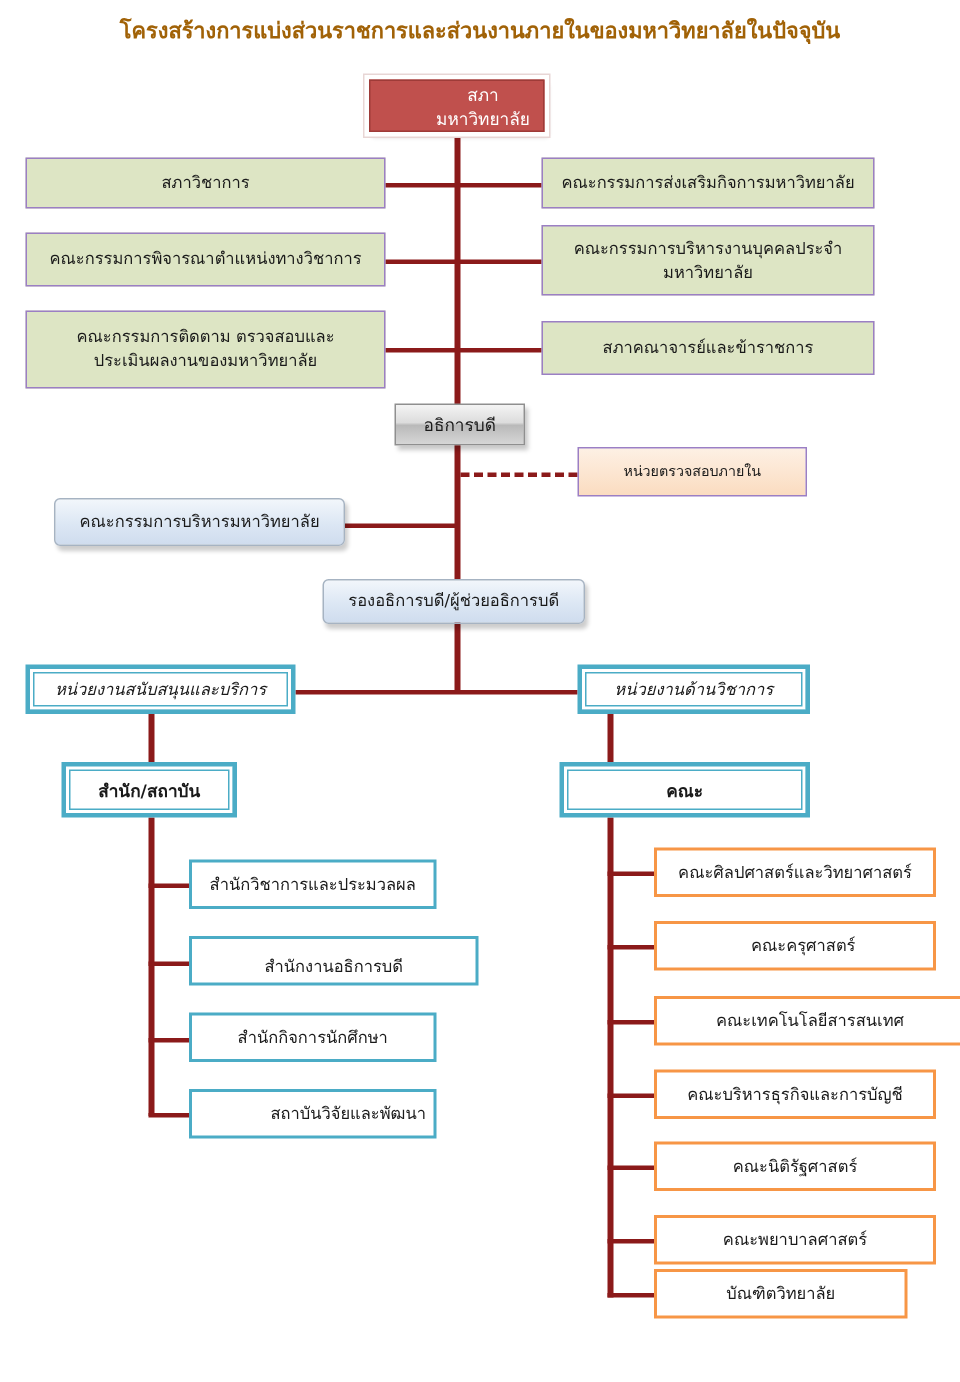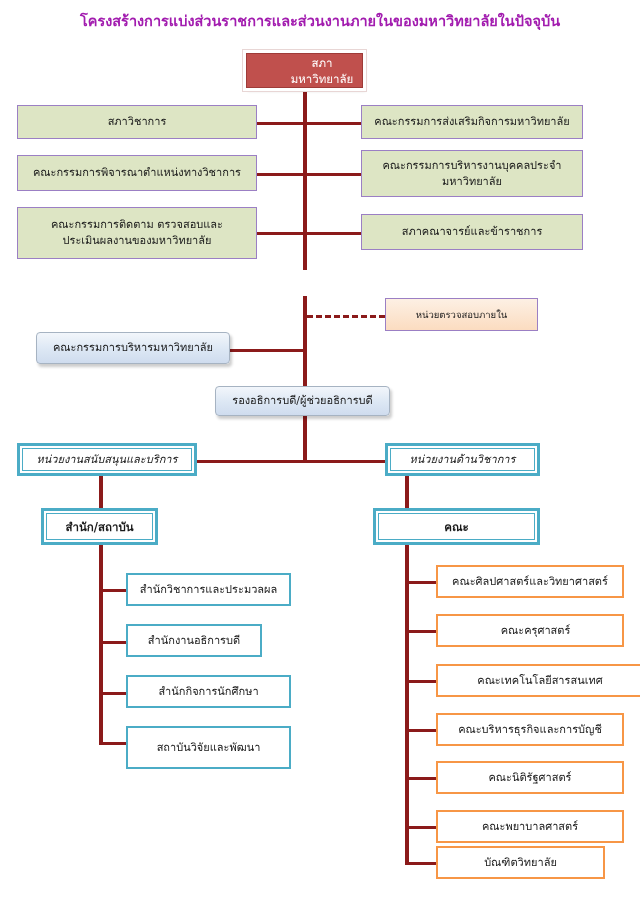--- a/index.html
+++ b/index.html
@@ -10,21 +10,21 @@
     font-family:"DejaVu Sans","Liberation Sans",sans-serif;
     overflow:hidden;
     position:relative;
   }
   #canvas{position:relative;width:640px;height:921px;}
 
   
   .title{
     position:absolute;left:0;top:10px;width:640px;
     text-align:center;
-    font-size:14.5px;font-weight:bold;color:#a21caf;
+    font-size:14.5px;font-weight:bold;color:#a16207;
     letter-spacing:0px;
     line-height:22px;
   }
 
   
   .node{
     position:absolute;
     box-sizing:border-box;
     display:flex;align-items:center;justify-content:center;
     text-align:center;
@@ -167,20 +167,23 @@
     <span>คณะกรรมการส่งเสริมกิจการมหาวิทยาลัย</span>
   </div>
   <div class="node n-green multiline" style="left:361px;top:150px;width:222px;height:47px;white-space:pre-line;">
     <span>คณะกรรมการบริหารงานบุคคลประจำ
 มหาวิทยาลัย</span>
   </div>
   <div class="node n-green" style="left:361px;top:214px;width:222px;height:36px;">
     <span>สภาคณาจารย์และข้าราชการ</span>
   </div>
 
+  <div class="node n-rector" style="left:263px;top:269px;width:87px;height:28px;">
+    <span>อธิการบดี</span>
+  </div>
 
   <div class="node n-peach" style="left:385px;top:298px;width:153px;height:33px;">
     <span>หน่วยตรวจสอบภายใน</span>
   </div>
 
   <div class="node n-bluegrad" style="left:36px;top:332px;width:194px;height:32px;">
     <span>คณะกรรมการบริหารมหาวิทยาลัย</span>
   </div>
 
   <div class="node n-bluegrad" style="left:215px;top:386px;width:175px;height:30px;">
@@ -197,27 +200,27 @@
   <div class="node n-cyan2" style="left:41px;top:508px;width:117px;height:37px;">
     <span>สำนัก/สถาบัน</span>
   </div>
   <div class="node n-cyan2" style="left:373px;top:508px;width:167px;height:37px;">
     <span>คณะ</span>
   </div>
 
   <div class="node n-cyan1" style="left:126px;top:573px;width:165px;height:33px;">
     <span>สำนักวิชาการและประมวลผล</span>
   </div>
-  <div class="node n-cyan1" style="left:126px;top:624px;width:136px;height:33px;">
+  <div class="node n-cyan1" style="left:126px;top:624px;width:193px;height:33px;align-items:flex-end;">
     <span>สำนักงานอธิการบดี</span>
   </div>
   <div class="node n-cyan1" style="left:126px;top:675px;width:165px;height:33px;">
     <span>สำนักกิจการนักศึกษา</span>
   </div>
-  <div class="node n-cyan1" style="left:126px;top:726px;width:165px;height:43px;">
+  <div class="node n-cyan1" style="left:126px;top:726px;width:165px;height:33px;justify-content:flex-end;">
     <span>สถาบันวิจัยและพัฒนา</span>
   </div>
 
   <div class="node n-orange" style="left:436px;top:565px;width:188px;height:33px;">
     <span>คณะศิลปศาสตร์และวิทยาศาสตร์</span>
   </div>
   <div class="node n-orange" style="left:436px;top:614px;width:188px;height:33px;padding-left:16px;">
     <span>คณะครุศาสตร์</span>
   </div>
   <div class="node n-orange" style="left:436px;top:664px;width:208px;height:33px;">

